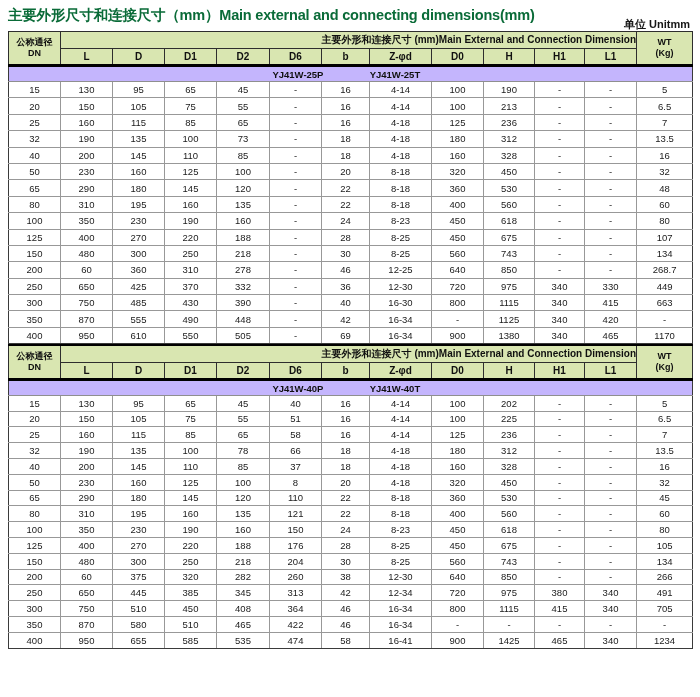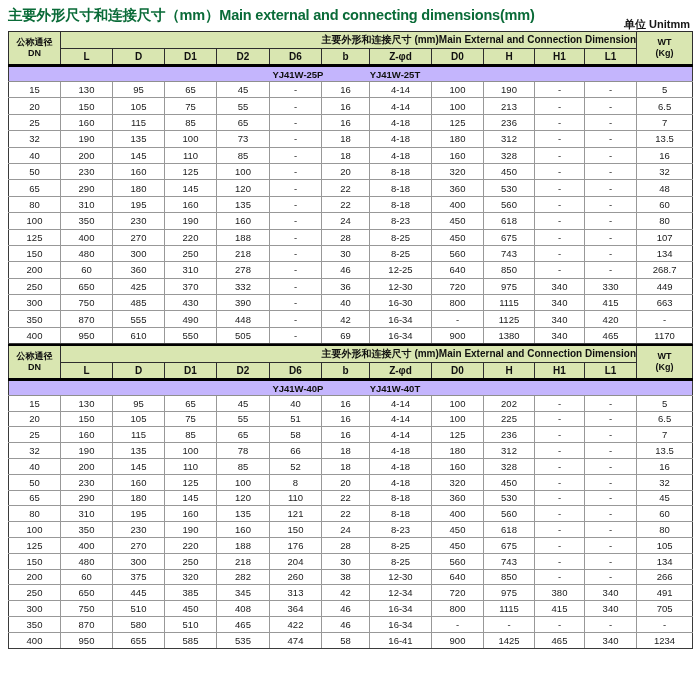--- a/index.html
+++ b/index.html
@@ -506,21 +506,21 @@
           <td>-</td>
           <td>-</td>
           <td>13.5</td>
         </tr>
         <tr>
           <td>40</td>
           <td>200</td>
           <td>145</td>
           <td>110</td>
           <td>85</td>
-          <td>52</td>
+          <td>37</td>
           <td>18</td>
           <td>4-18</td>
           <td>160</td>
           <td>328</td>
           <td>-</td>
           <td>-</td>
           <td>16</td>
         </tr>
         <tr>
           <td>50</td>

